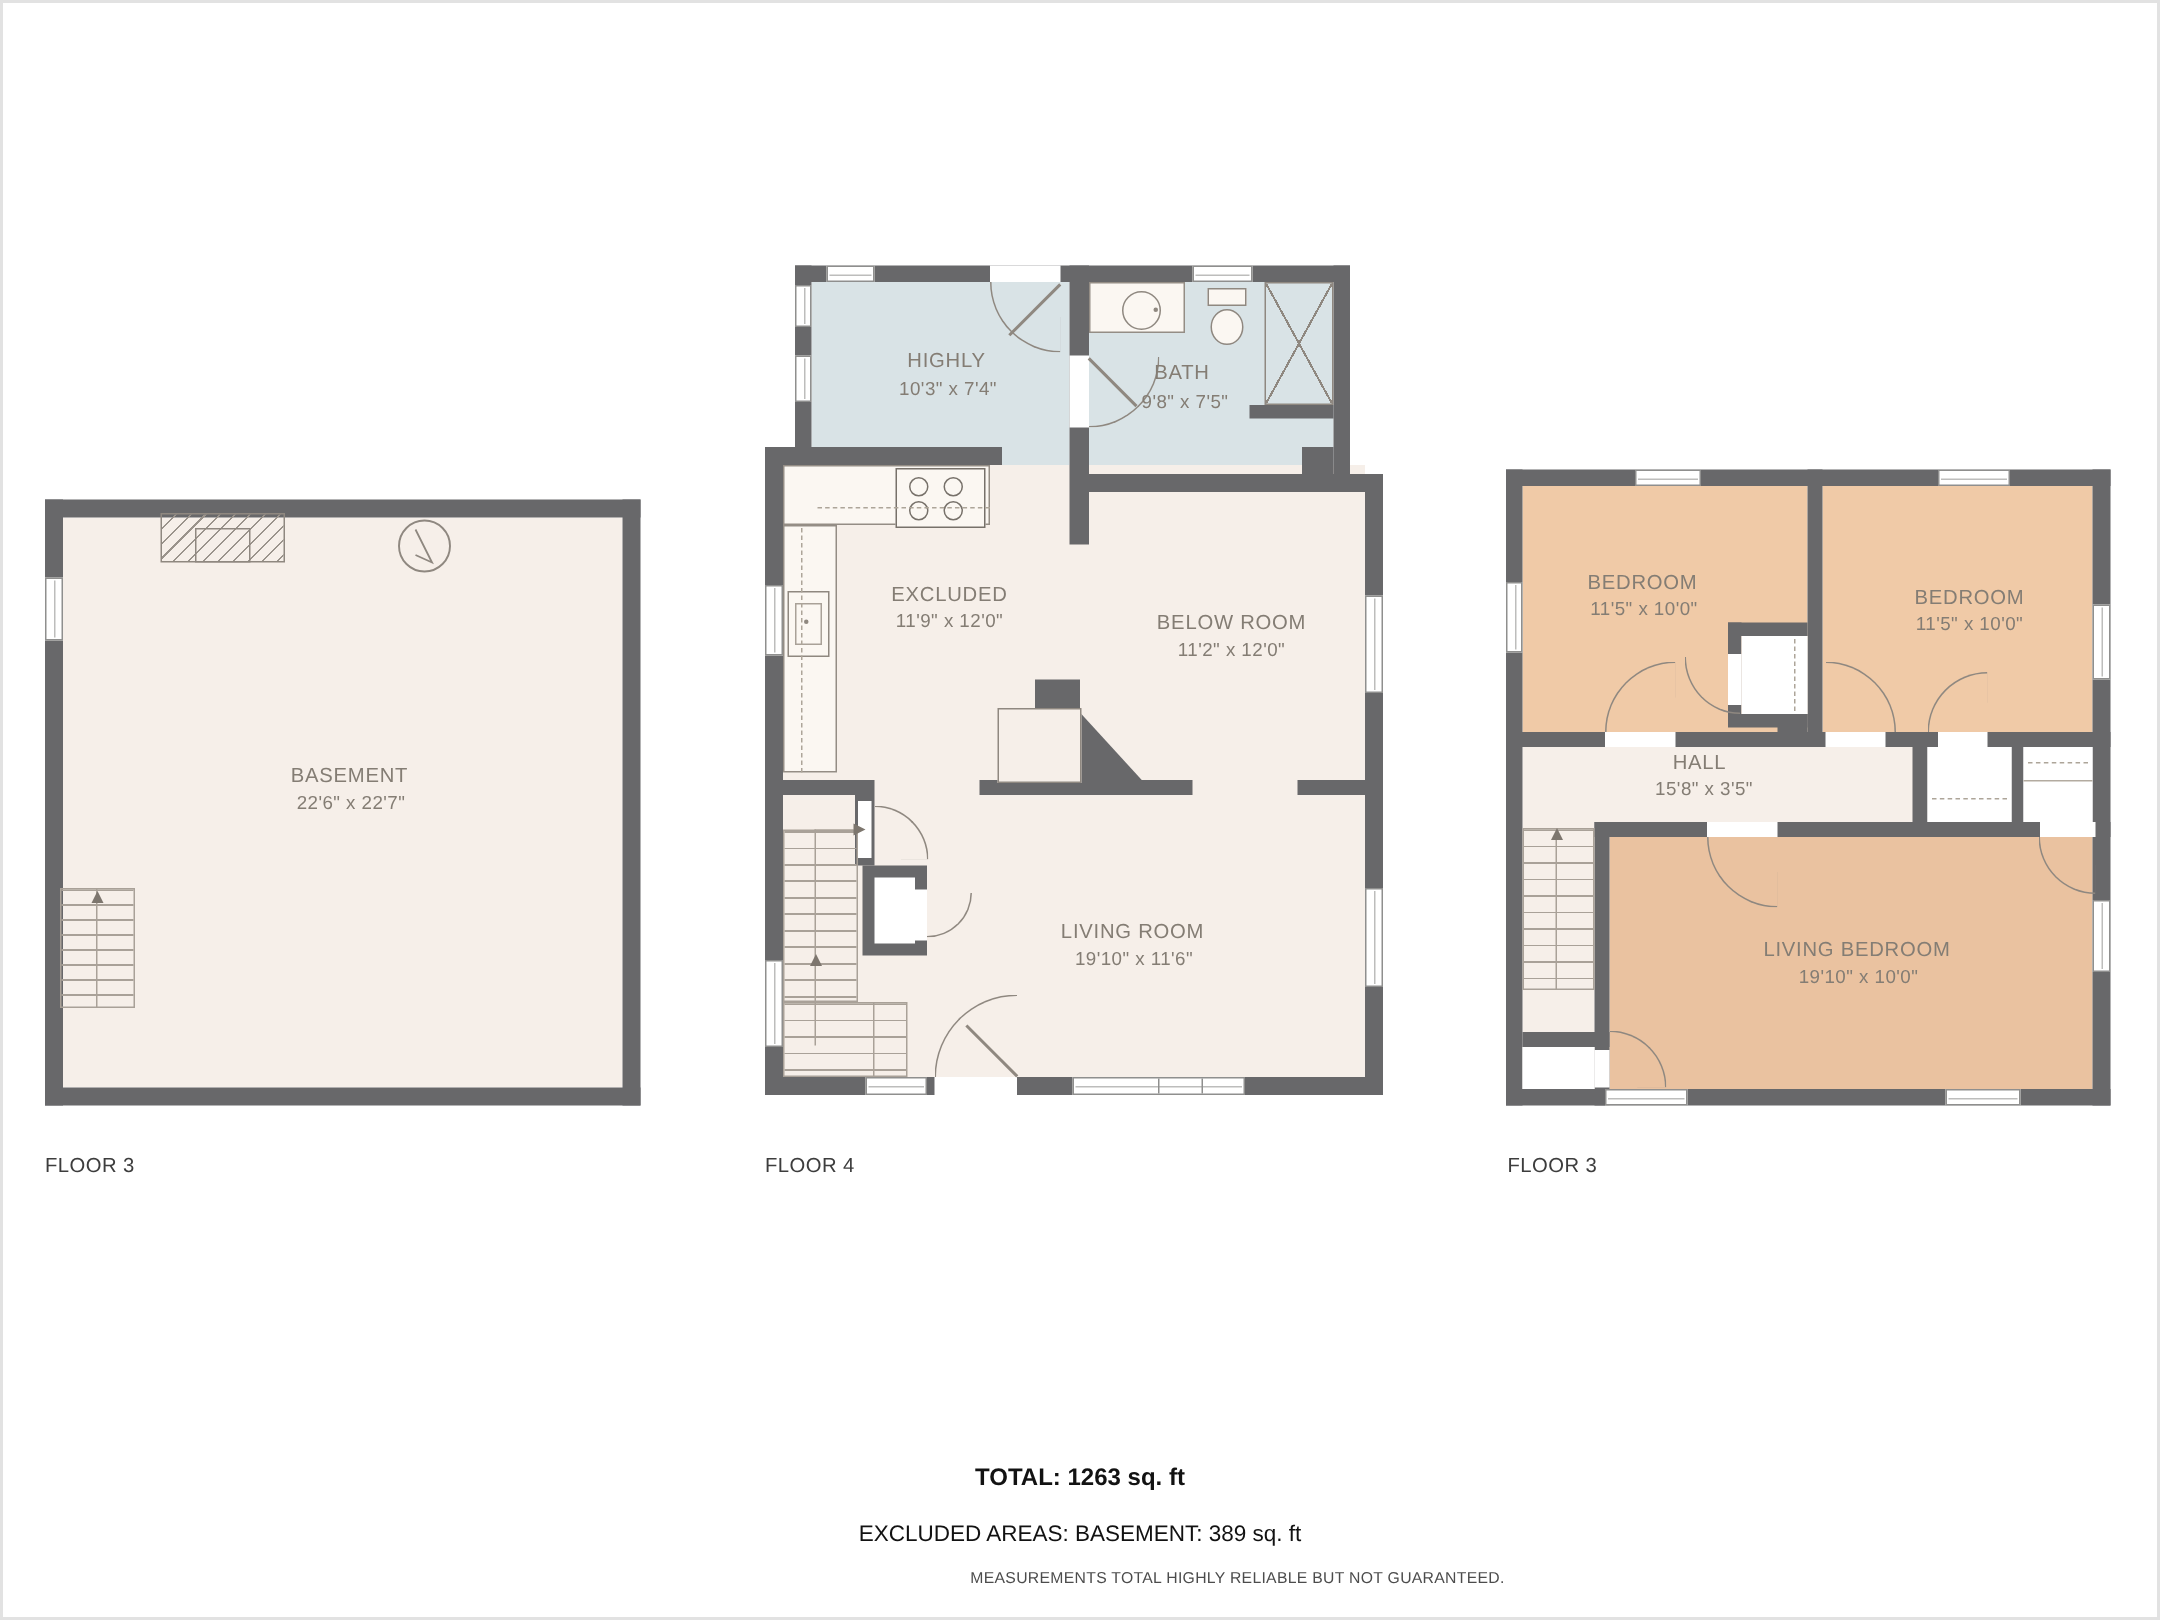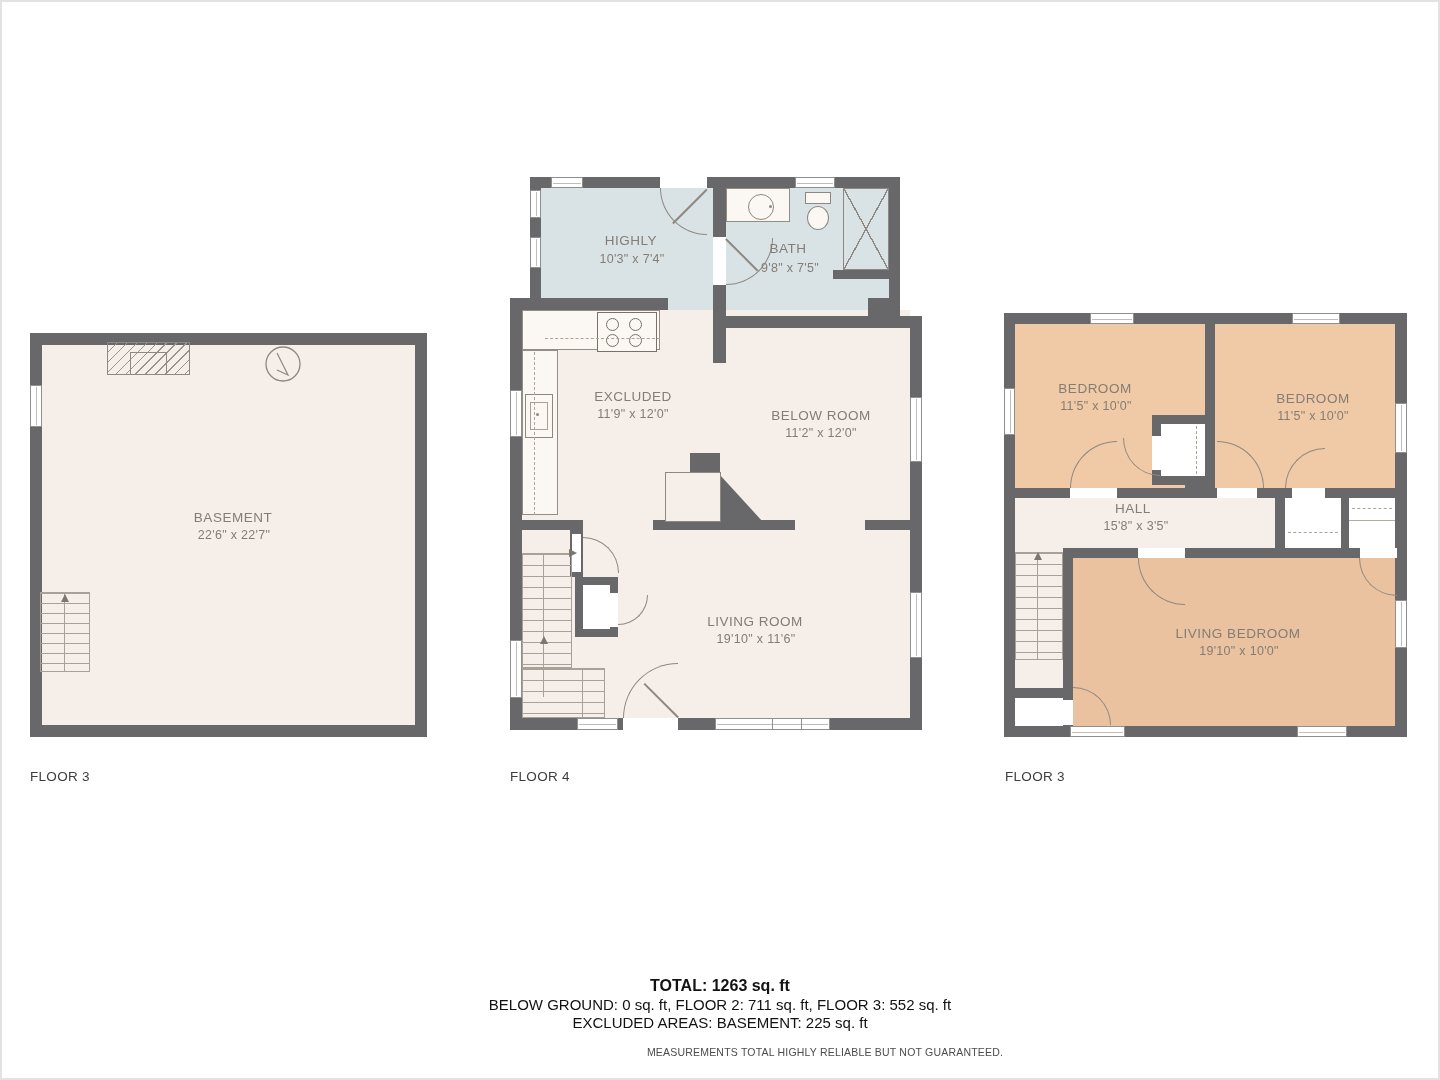--- a/index.html
+++ b/index.html
@@ -225,17 +225,16 @@
   <div class="el rdim" style="left:1096px;top:406px">11'5" x 10'0"</div>
   <div class="el rname" style="left:1313px;top:398px">BEDROOM</div>
   <div class="el rdim" style="left:1313px;top:416px">11'5" x 10'0"</div>
   <div class="el rname" style="left:1133px;top:508px">HALL</div>
   <div class="el rdim" style="left:1136px;top:526px">15'8" x 3'5"</div>
   <div class="el rname" style="left:1238px;top:633px">LIVING BEDROOM</div>
   <div class="el rdim" style="left:1239px;top:651px">19'10" x 10'0"</div>
   <div class="el flabel" style="left:1005px;top:769px">FLOOR 3</div>
 
   <div class="summary sum-total" style="top:977px">TOTAL: 1263 sq. ft</div>
-  <div class="summary sum-line" style="top:996px">BELOW GROUND: 0 sq. ft, FLOOR 2: 711 sq. ft, FLOOR 3: 552 sq. ft</div>
-  <div class="summary sum-line" style="top:1014px">EXCLUDED AREAS: BASEMENT: 225 sq. ft</div>
+  <div class="summary sum-line" style="top:1014px">EXCLUDED AREAS: BASEMENT: 389 sq. ft</div>
   <div class="disclaimer" style="top:1046px">MEASUREMENTS TOTAL HIGHLY RELIABLE BUT NOT GUARANTEED.</div>
 
 </div>
 
 </body></html>

